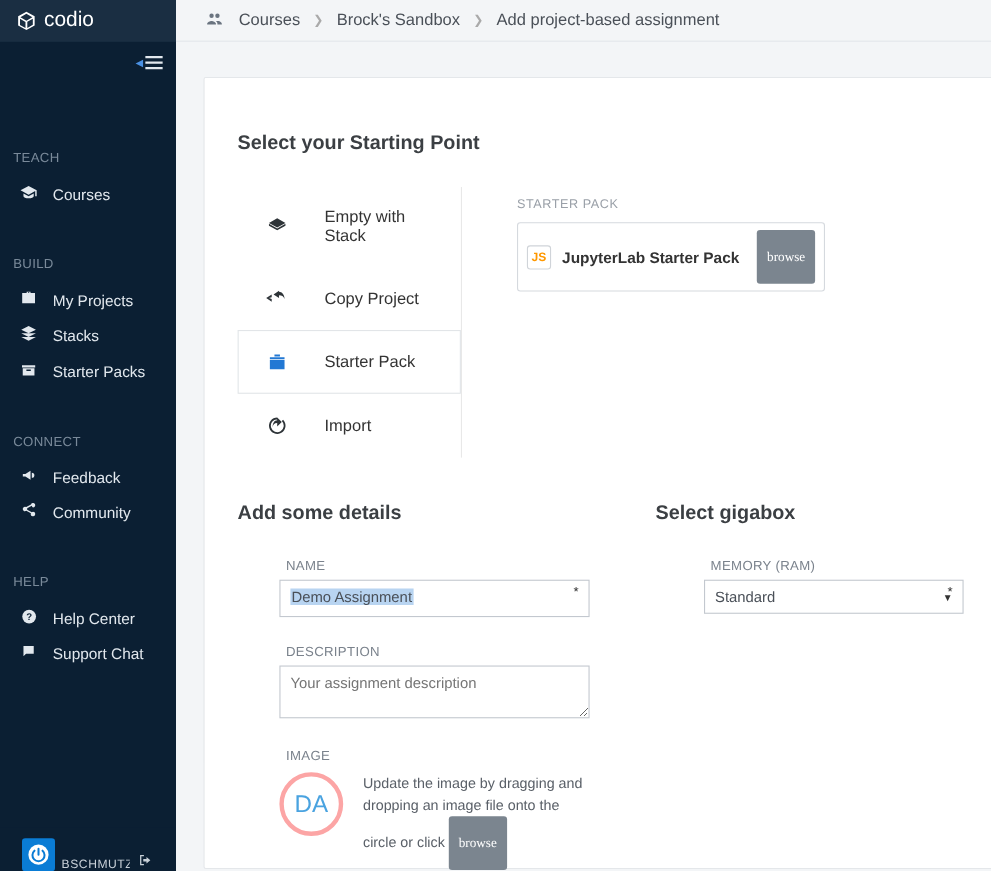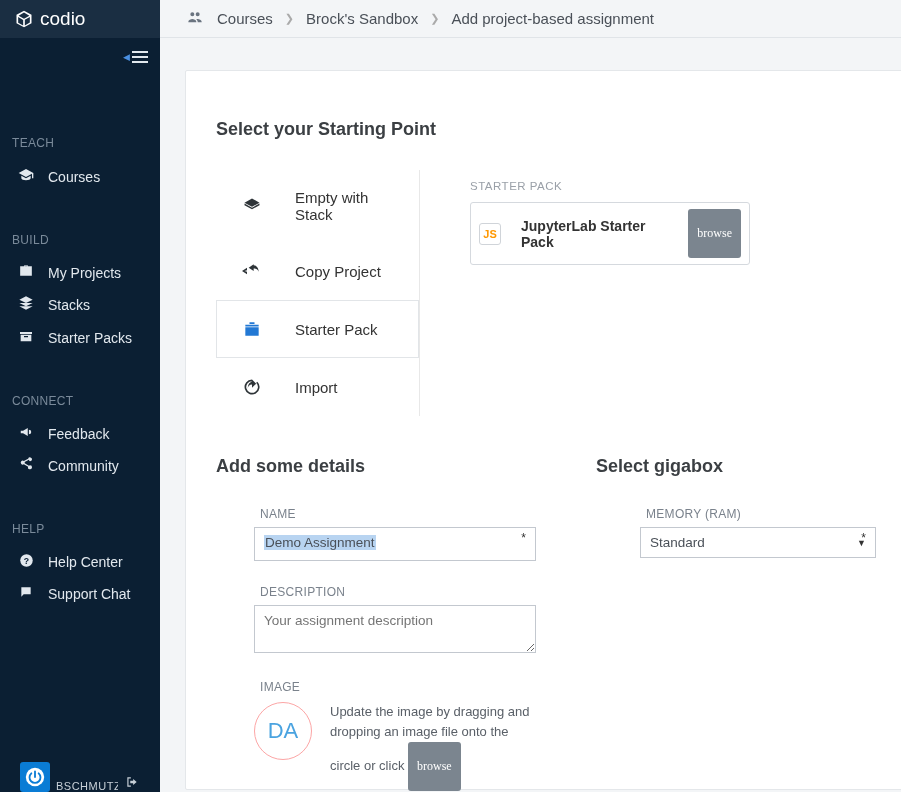--- a/index.html
+++ b/index.html
@@ -174,21 +174,21 @@
       color: #9aa0a8;
       margin-bottom: 10px;
       margin-top: 10px;
     }
     .pack-box {
       border: 1px solid #d5d9de;
       border-radius: 3px;
       padding: 6px 8px;
       display: flex;
       align-items: center;
-      gap: 20px;
+      gap: 10px;
       width: 280px;
     }
     .js-badge {
       width: 22px;
       height: 22px;
       border: 1px solid #d0d4d9;
       border-radius: 3px;
       display: flex;
       align-items: center;
       justify-content: center;
@@ -246,21 +246,21 @@
 
     .image-row {
       display: flex;
       gap: 18px;
       align-items: flex-start;
       margin-top: 8px;
     }
     .da-circle {
       width: 58px;
       height: 58px;
-      border: 1px solid #fca5a5;
+      border: 4px solid #fca5a5;
       border-radius: 50%;
       display: flex;
       align-items: center;
       justify-content: center;
       font-size: 22px;
       color: #4aa3e0;
       font-weight: 400;
     }
     .image-text {
       font-size: 13px;

